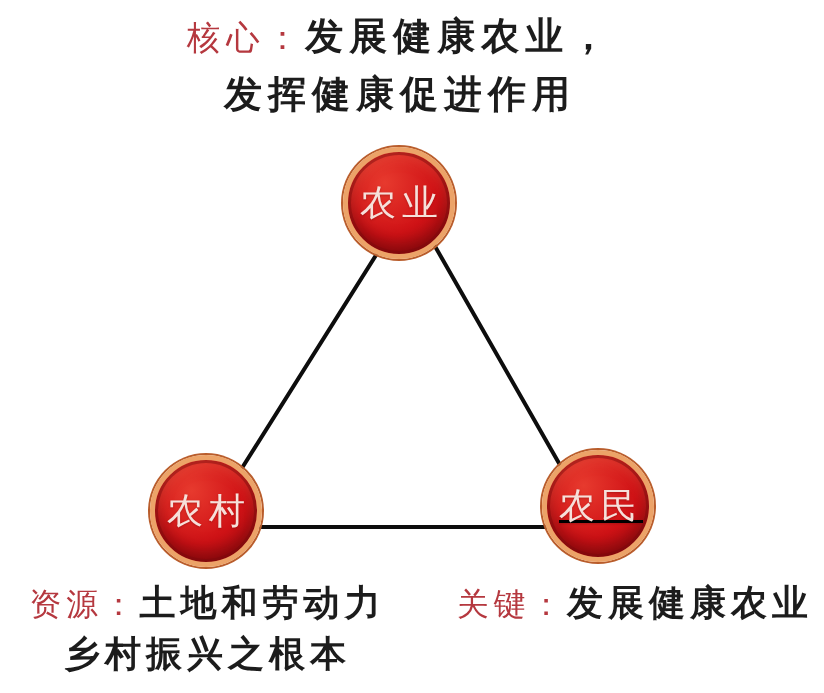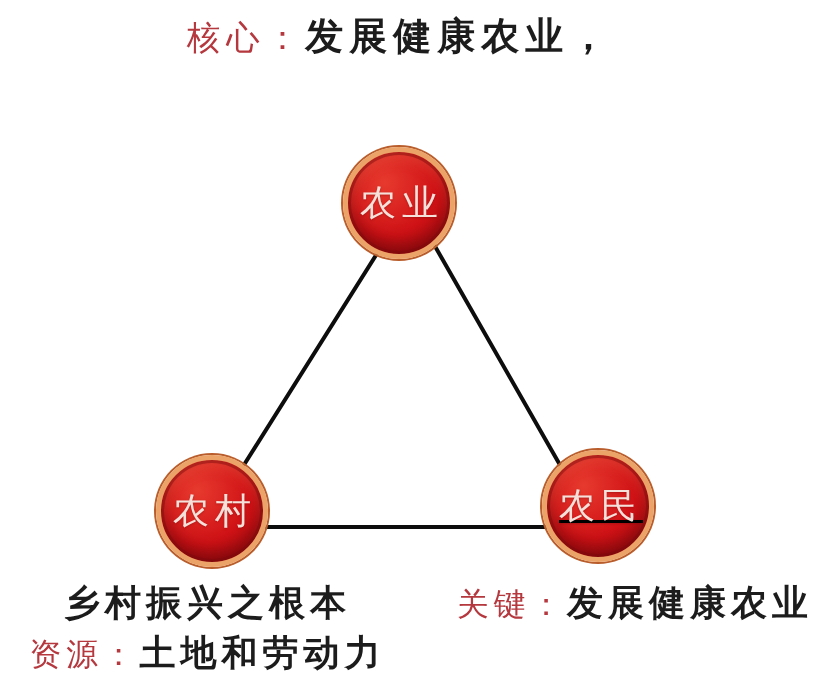--- a/index.html
+++ b/index.html
@@ -84,39 +84,40 @@
   <svg class="connectors" viewBox="0 0 824 693" aria-hidden="true">
     <line x1="395" y1="225" x2="225" y2="495"></line>
     <line x1="420" y1="220" x2="580" y2="500"></line>
     <line x1="245" y1="527" x2="575" y2="527"></line>
   </svg>
 
   <div class="caption caption-top">
     <div>
       <span class="red-label">核心：</span><span>发展健康农业，</span>
     </div>
+    <div>发挥健康促进作用</div>
   </div>
 
   <div class="node" style="left:343px;top:147px;">
     <span class="node-label">农业</span>
   </div>
 
-  <div class="node" style="left:156px;top:455px;">
+  <div class="node" style="left:150px;top:455px;">
     <span class="node-label">农村</span>
   </div>
 
   <div class="node" style="left:542px;top:450px;text-decoration:underline;">
     <span class="node-label">农民</span>
   </div>
 
   <div class="caption caption-bottom caption-bottom-left">
-    <div>乡村振兴之根本</div>
     <div>
       <span class="red-label">资源：</span><span>土地和劳动力</span>
     </div>
+    <div>乡村振兴之根本</div>
   </div>
 
   <div class="caption caption-bottom caption-bottom-right">
     <div>
       <span class="red-label">关键：</span><span>发展健康农业</span>
     </div>
   </div>
 
 </div>
 

